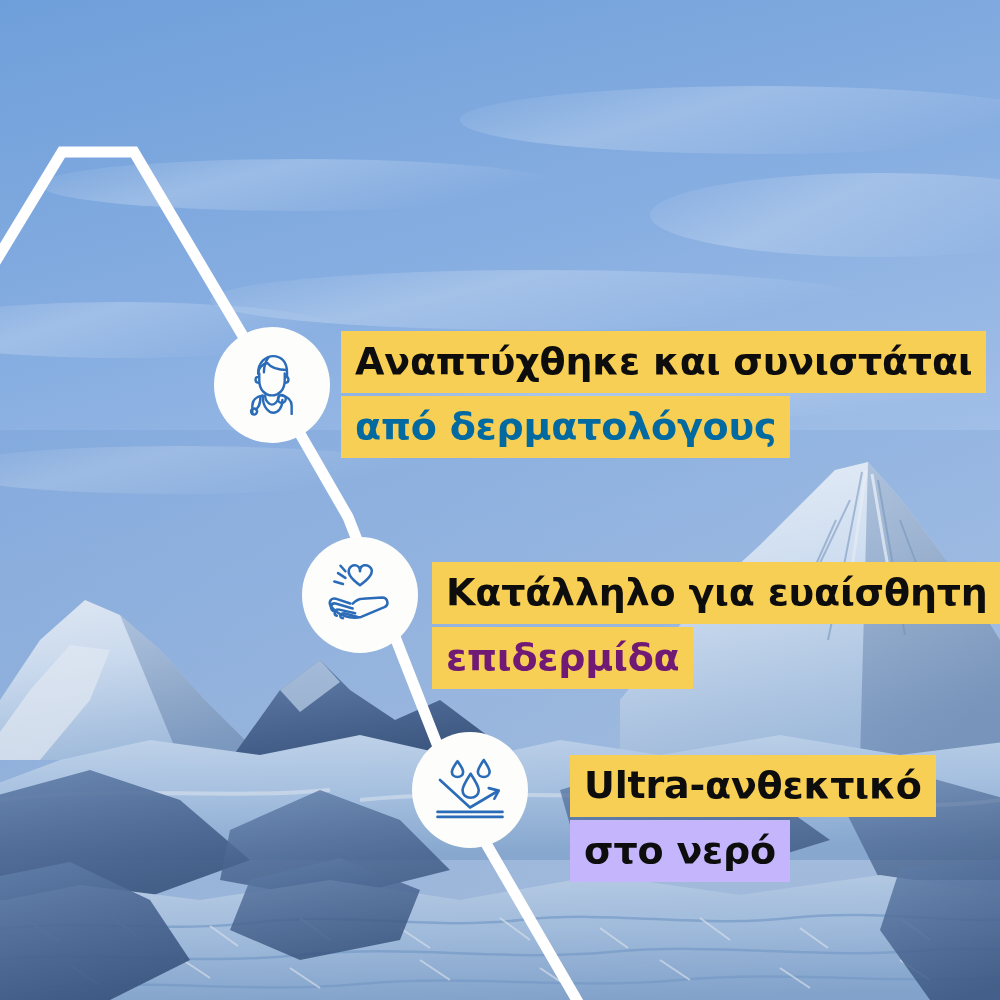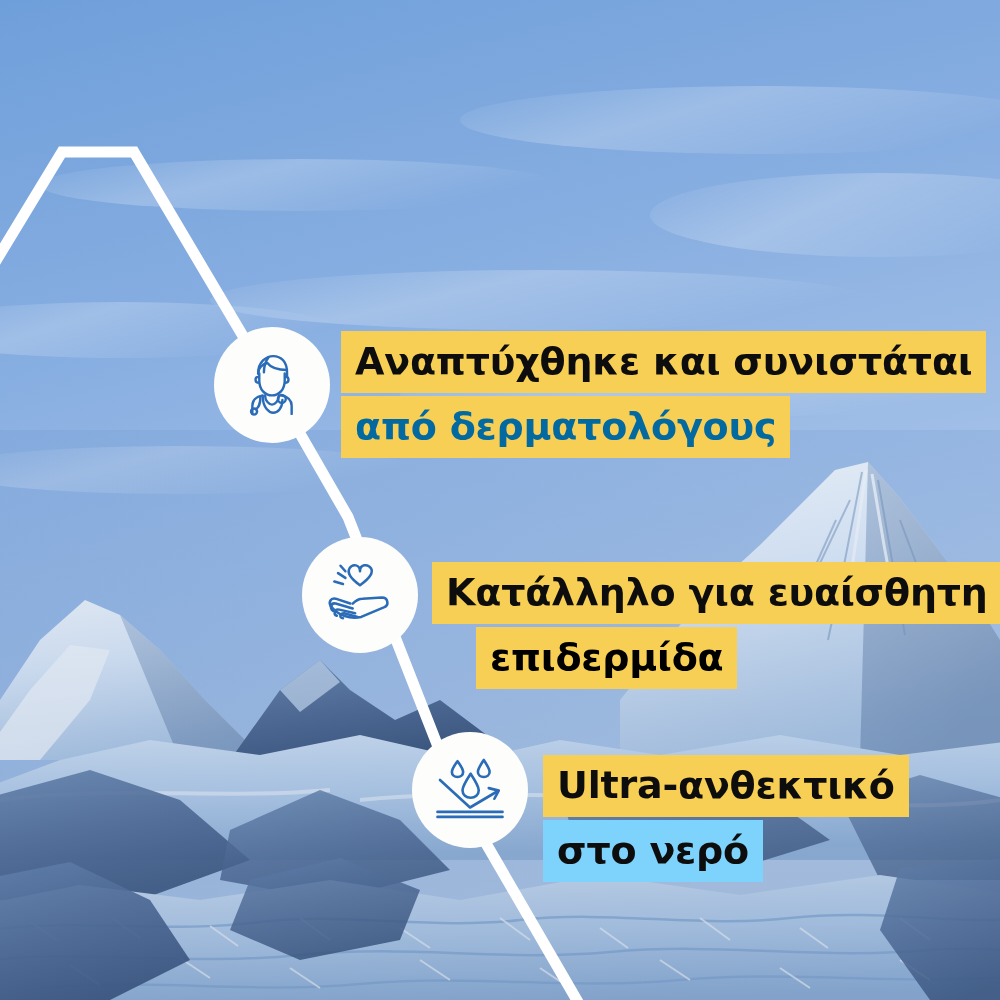--- a/index.html
+++ b/index.html
@@ -225,26 +225,26 @@
     <span class="row r2">
       <span class="badge-line" style="background: rgb(247, 207, 84); color: #0369a1;">από δερματολόγους</span>
     </span>
   </div>
 
   <div class="badge-block" style="left:432px;top:562px;">
     <span class="row">
       <span class="badge-line" style="background: rgb(247, 207, 84); color: rgb(13, 13, 13);">Κατάλληλο για ευαίσθητη</span>
     </span>
     <span class="row r2">
-      <span class="badge-line" style="background: rgb(247, 207, 84); color: #000000; margin-left: 44px;">επιδερμίδα</span>
-    </span>
-  </div>
-
-  <div class="badge-block" style="left:543px;top:755px;">
+      <span class="badge-line" style="background: rgb(247, 207, 84); color: #701a75;">επιδερμίδα</span>
+    </span>
+  </div>
+
+  <div class="badge-block" style="left:570px;top:755px;">
     <span class="row">
       <span class="badge-line" style="background: rgb(247, 207, 84); color: rgb(13, 13, 13);">Ultra-ανθεκτικό</span>
     </span>
     <span class="row r2">
-      <span class="badge-line" style="background: #7dd3fc; color: rgb(13, 13, 13);">στο νερό</span>
+      <span class="badge-line" style="background: #c4b5fd; color: rgb(13, 13, 13);">στο νερό</span>
     </span>
   </div>
 
 </div>
 
 </body></html>

